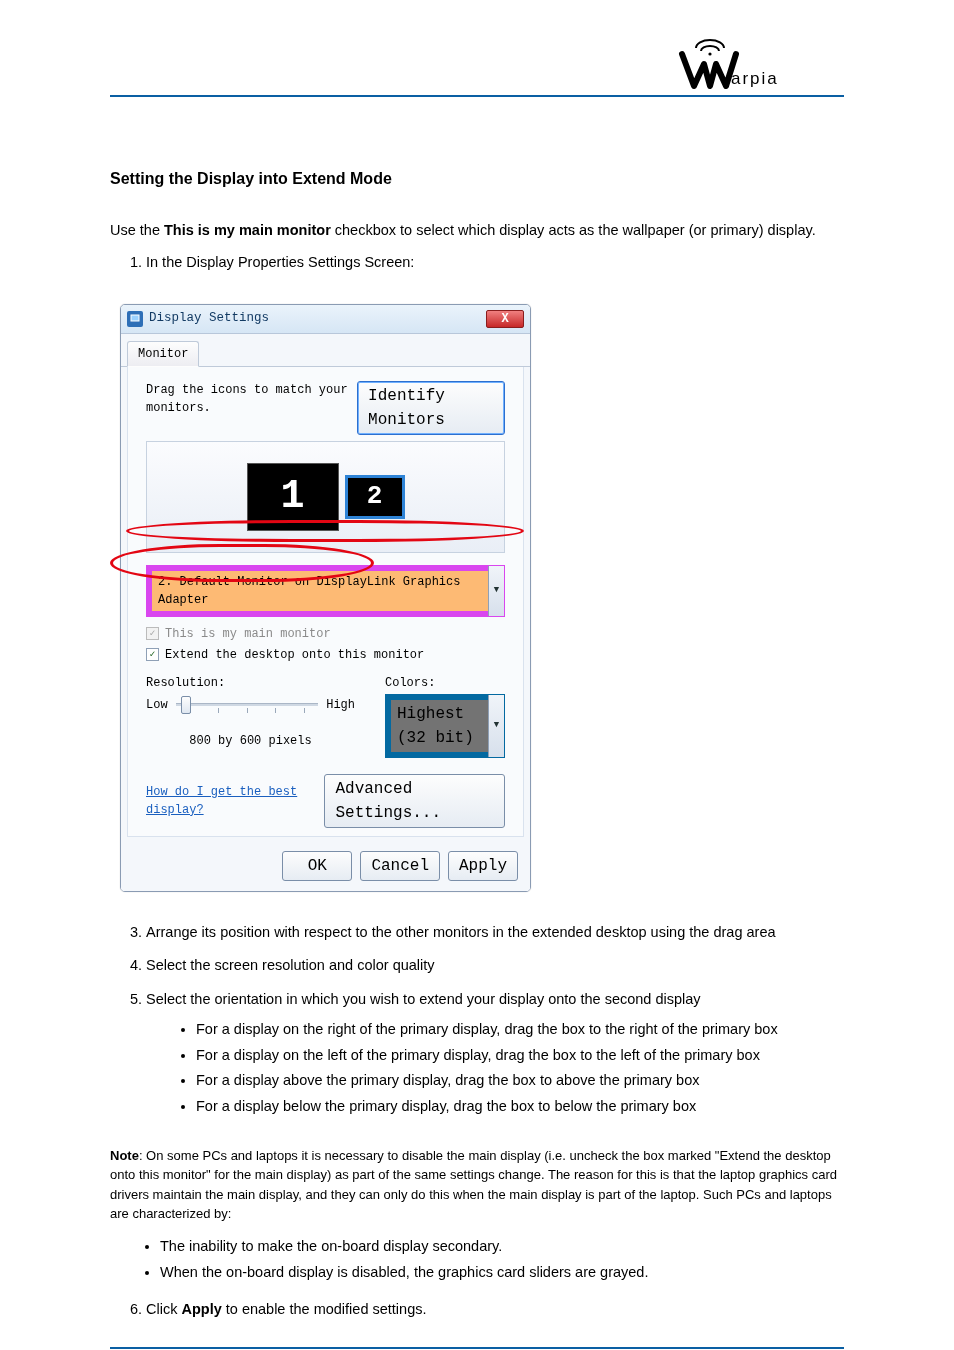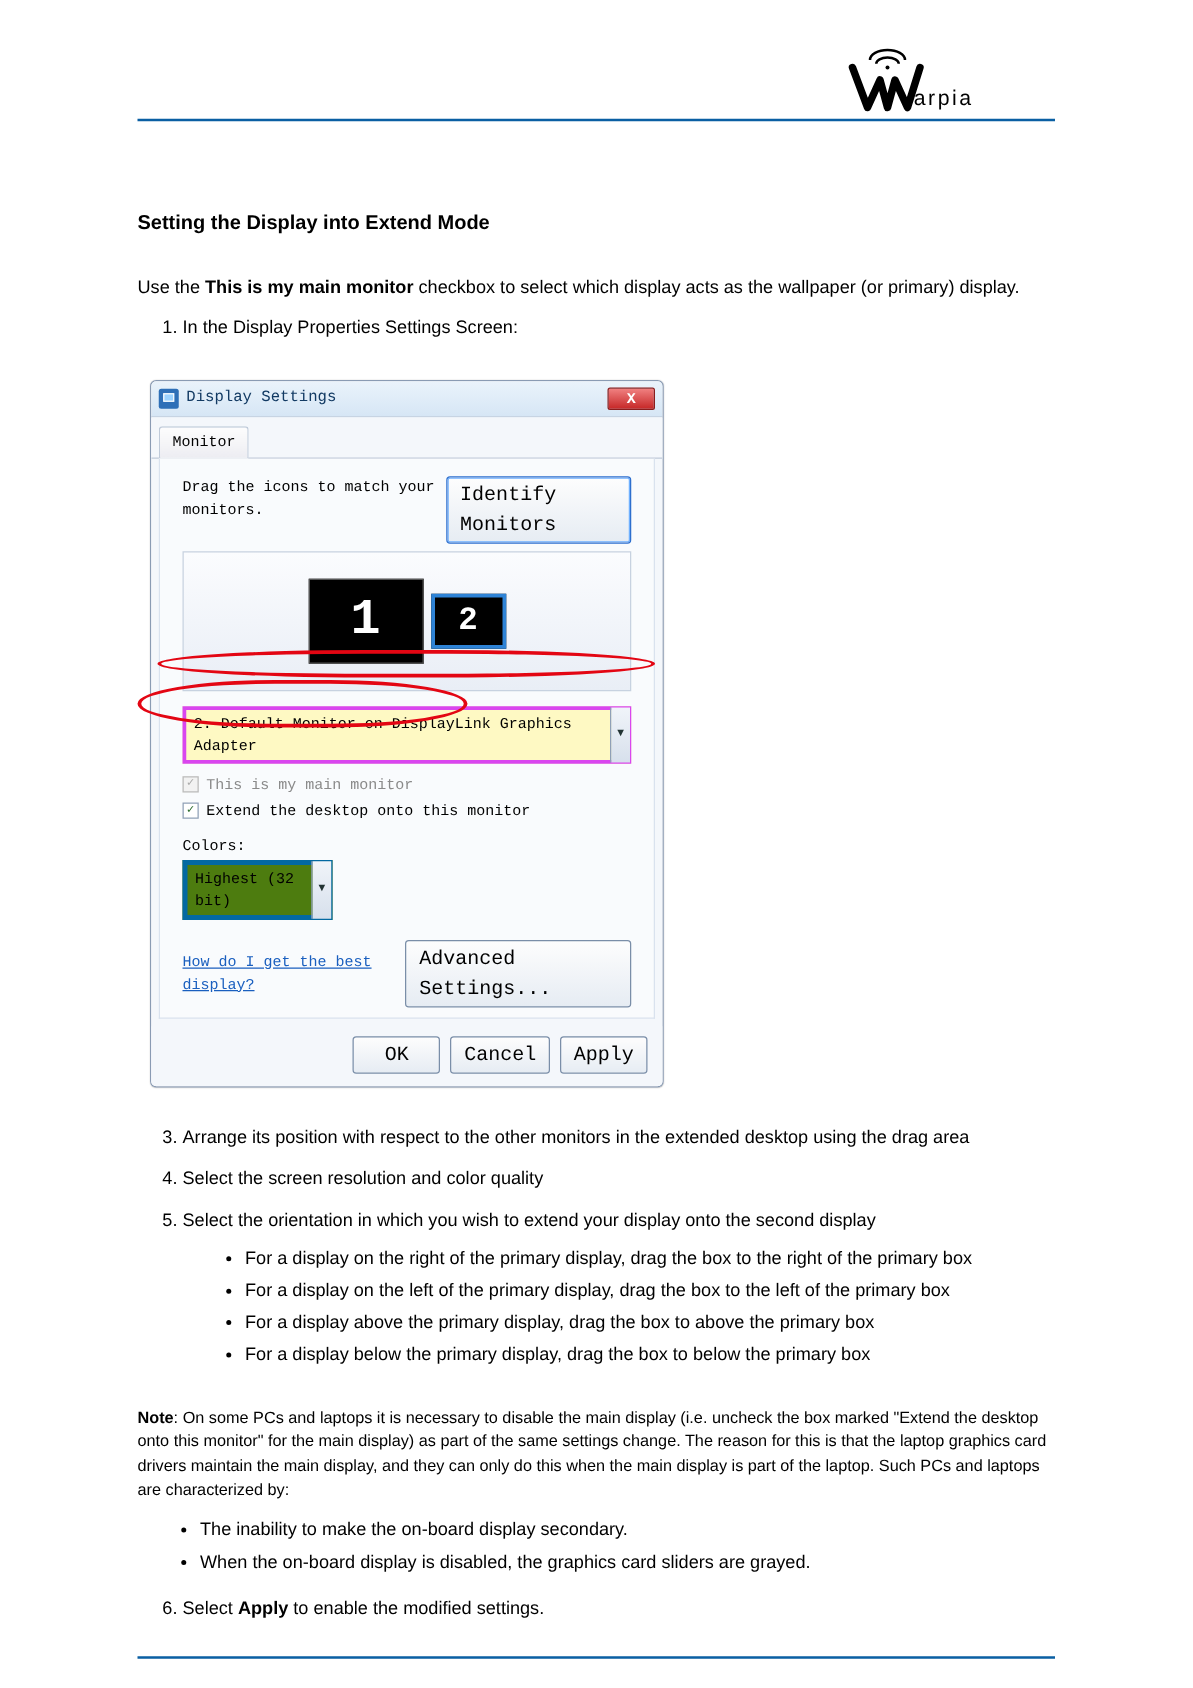--- a/index.html
+++ b/index.html
@@ -30,36 +30,36 @@
   .tab { background: linear-gradient(#fdfdfd,#ededf2); border:1px solid #bfcad9; border-bottom: 1px solid #fdfdfd; border-radius: 3px 3px 0 0; padding: 3px 10px; font-size: 12px; position: relative; top:1px; }
   .panel { padding: 14px 18px 8px 18px; background: #f9fbfd; border: 1px solid #d9e2ee; border-top: none; margin: 0 6px 6px 6px; }
   .instr-row { display:flex; align-items:flex-start; justify-content:space-between; margin-bottom: 6px; }
   .btn { background: linear-gradient(#fdfdfd,#e6ecf3); border: 1px solid #7a8ea8; border-radius: 3px; padding: 2px 10px; font-size: 16px; cursor: default; }
   .btn.focus { border-color:#2d6fce; box-shadow: 0 0 0 1px #6fb0ff inset; }
   .arrange { height: 112px; background: linear-gradient(#fbfcfe,#e9eef6); border: 1px solid #c7d2e0; display:flex; align-items:center; justify-content:center; gap: 6px; margin: 4px 0 12px 0; }
   .mon { background:#000; color:#fff; display:flex; align-items:center; justify-content:center; font-weight:bold; }
   .mon1 { width: 92px; height: 68px; font-size: 40px; border: 1px solid #555; }
   .mon2 { width: 60px; height: 44px; font-size: 26px; border: 3px solid #2e83d6; }
   .dropdown-row { position: relative; margin-bottom: 8px; }
-  .dropdown { width: 100%; border:3px solid #d946ef; background:#fef9c3; padding: 2px 18px 2px 6px; font-size: 12px; }
+  .dropdown { width: 100%; border:6px solid #d946ef; background:#fdba74; padding: 2px 18px 2px 6px; font-size: 12px; }
   .dd-arrow { position:absolute; right:1px; top:1px; bottom:1px; width:16px; background: linear-gradient(#f0f4f9,#d7e0ec); border-left:1px solid #8fa0b6; display:flex; align-items:center; justify-content:center; font-size:9px; color:#233; }
   .chk-row { display:flex; align-items:center; gap:6px; margin: 3px 0; font-size: 12px; }
   .chk-row.grayed { color:#8a8a8a; }
   .chk { width:13px; height:13px; border:1px solid #8fa0b6; background:#fff; display:inline-flex; align-items:center; justify-content:center; font-size:10px; color:#2a6b2a; }
   .chk.grayed { border-color:#bbb; color:#aaa; background:#f2f2f2; }
   .row2 { display:flex; gap: 30px; margin-top: 10px; }
   .col { flex:1; }
   .lbl { font-size:12px; margin-bottom: 2px; }
   .slider-row { display:flex; align-items:center; gap:8px; }
   .slider-track { position:relative; flex:1; height: 22px; }
   .slider-track .line { position:absolute; left:0; right:0; top:9px; height:3px; background:#cfd8e3; border-top:1px solid #aab6c6; }
   .slider-track .tick { position:absolute; top:14px; width:1px; height:5px; background:#9aa8ba; }
   .thumb { position:absolute; top:2px; width:10px; height:18px; background: linear-gradient(#fdfdfd,#dfe7f1); border:1px solid #7a8ea8; border-radius:2px; }
   .res-val { text-align:center; font-size:12px; margin-top:16px; }
-  .colors-select { width: 100%; border:4px solid #0369a1; background:#4d7c0f; padding:2px 18px 2px 6px; font-size:12px; position:relative; }
+  .colors-select { width: 100%; border:6px solid #0369a1; background:#737373; padding:2px 18px 2px 6px; font-size:16px; position:relative; }
   .link-row { display:flex; justify-content:space-between; align-items:center; margin-top: 16px; }
   .link { color:#1a5fbf; text-decoration: underline; font-size:12px; }
   .dlg-footer { display:flex; justify-content:flex-end; gap:8px; padding: 8px 12px 10px 12px; background:#f4f7fb; }
   .dlg-footer .btn { min-width: 70px; text-align:center; }
 
   .anno-ellipse1 { position:absolute; border:3px solid #e30613; border-radius: 50%/60%; pointer-events:none; }
   .anno-ellipse2 { position:absolute; border:3px solid #e30613; border-radius: 50%/60%; pointer-events:none; }
 
   .after-shot { margin-top: 12px; }
 </style>
@@ -126,20 +126,37 @@
             </div>
             <div class="chk-row grayed">
               <span class="chk grayed">✓</span>
               <span>This is my main monitor</span>
             </div>
             <div class="chk-row">
               <span class="chk">✓</span>
               <span>Extend the desktop onto this monitor</span>
             </div>
             <div class="row2">
+              <div class="col">
+                <div class="lbl">Resolution:</div>
+                <div class="slider-row">
+                  <span>Low</span>
+                  <div class="slider-track">
+                    <div class="line"></div>
+                    <div class="tick" style="left:10%"></div>
+                    <div class="tick" style="left:30%"></div>
+                    <div class="tick" style="left:50%"></div>
+                    <div class="tick" style="left:70%"></div>
+                    <div class="tick" style="left:90%"></div>
+                    <div class="thumb" style="left:4%"></div>
+                  </div>
+                  <span>High</span>
+                </div>
+                <div class="res-val">800 by 600 pixels</div>
+              </div>
               <div class="col" style="max-width:120px;">
                 <div class="lbl">Colors:</div>
                 <div style="position:relative;">
                   <div class="colors-select">Highest (32 bit)</div>
                   <div class="dd-arrow" style="top:1px;bottom:1px;">▼</div>
                 </div>
               </div>
             </div>
             <div class="link-row">
               <span class="link">How do I get the best display?</span>
@@ -175,21 +192,21 @@
     <div class="note-block">
       <b>Note</b><span>: On some PCs and laptops it is necessary to disable the main display (i.e. uncheck the box marked "Extend the desktop onto this monitor" for the main display) as part of the same settings change. The reason for this is that the laptop graphics card drivers maintain the main display, and they can only do this when the main display is part of the laptop. Such PCs and laptops are characterized by:</span>
     </div>
     <ul class="note-bul">
       <li>The inability to make the on-board display secondary.</li>
       <li>When the on-board display is disabled, the graphics card sliders are grayed.</li>
     </ul>
 
     <ol class="num" start="6" style="margin-top:16px;">
       <li>
-        <span>Select </span><b>Apply</b><span> to enable the modified settings.</span>
+        <span>Click </span><b>Apply</b><span> to enable the modified settings.</span>
       </li>
     </ol>
 
     <hr class="blue-rule" style="margin-top:26px;">
 
   </div>
 
 </div>
 
 </body></html>

